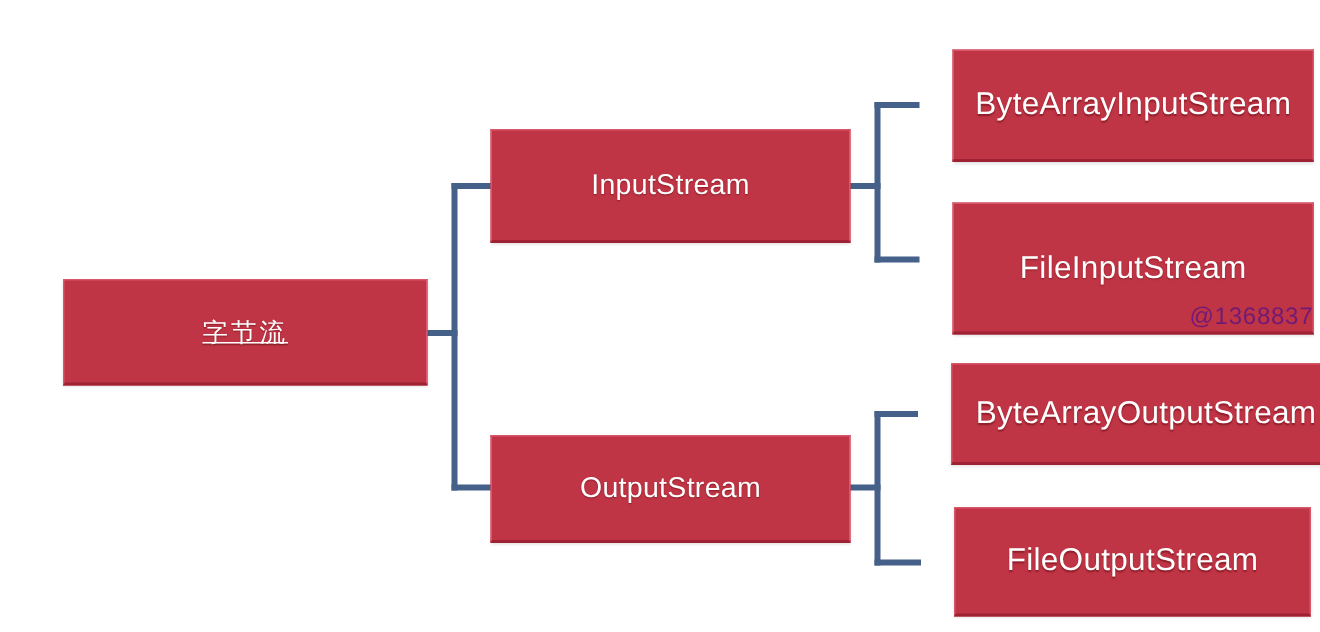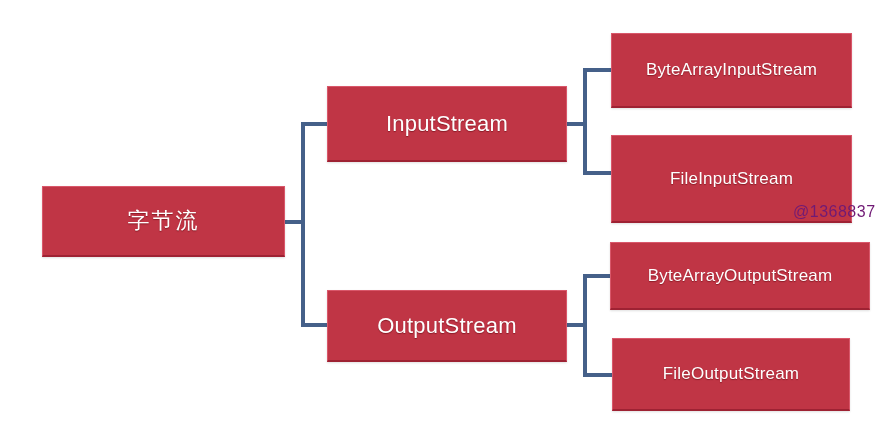--- a/index.html
+++ b/index.html
@@ -36,34 +36,36 @@
     text-align: center;
     text-shadow: 0 1px 1px rgba(120, 20, 30, 0.75);
     letter-spacing: 0.2px;
     box-shadow: 0 1px 2px rgba(0, 0, 0, 0.12);
   }
   .node-root {
     left: 42px;
     top: 186px;
     width: 243px;
     height: 71px;
-    font-size: 22px;
+    font-size: 17px;
+    text-decoration: underline;
   }
   .node-root .node-label {
     letter-spacing: 2px;
   }
   .node-mid {
     left: 327px;
     width: 240px;
-    font-size: 22px;
+    font-size: 19px;
   }
   .node-input    { top: 86px;  height: 76px; }
   .node-output   { top: 290px; height: 72px; }
   .node-leaf {
-    font-size: 17px;
+    font-size: 21px;
+    margin-left: 24px;
   }
   .node-bais { left: 611px; top: 33px;  width: 241px; height: 75px; }
   .node-fis  { left: 611px; top: 135px; width: 241px; height: 88px; }
   .node-baos { left: 610px; top: 242px; width: 260px; height: 68px; }
   .node-fos  { left: 612px; top: 338px; width: 238px; height: 73px; }
 
   .watermark {
     position: absolute;
     left: 793px;
     top: 203px;

